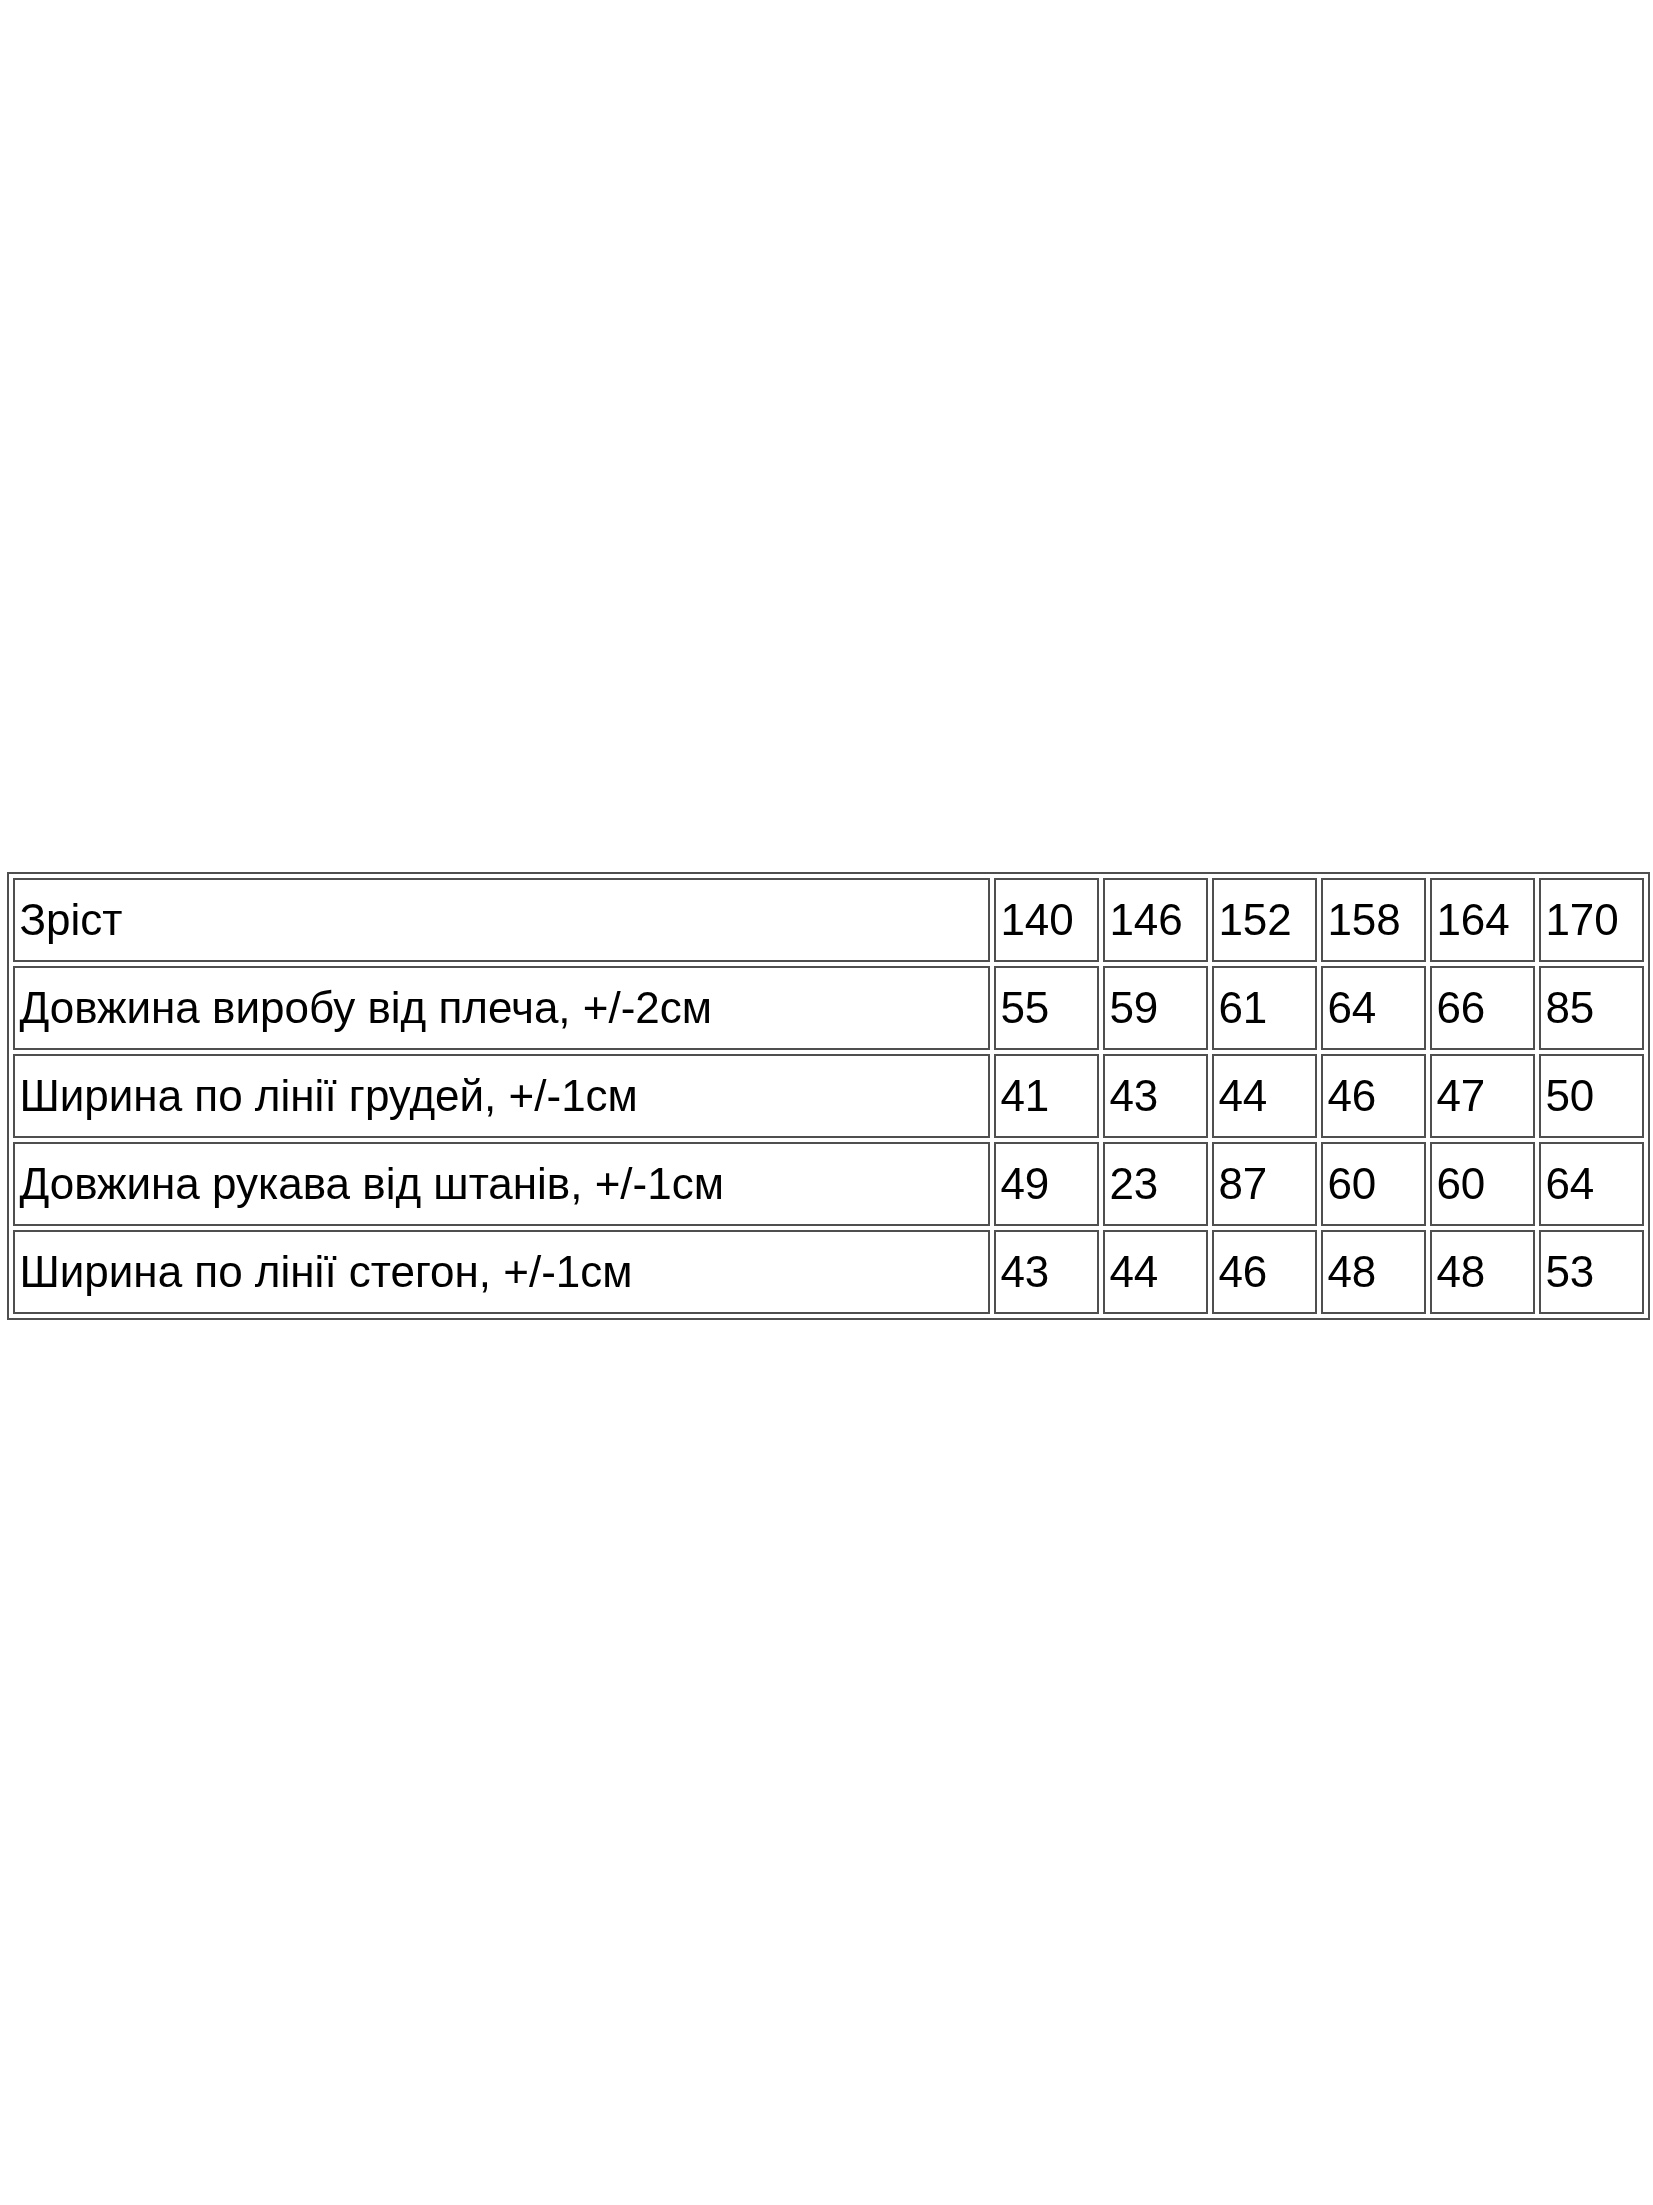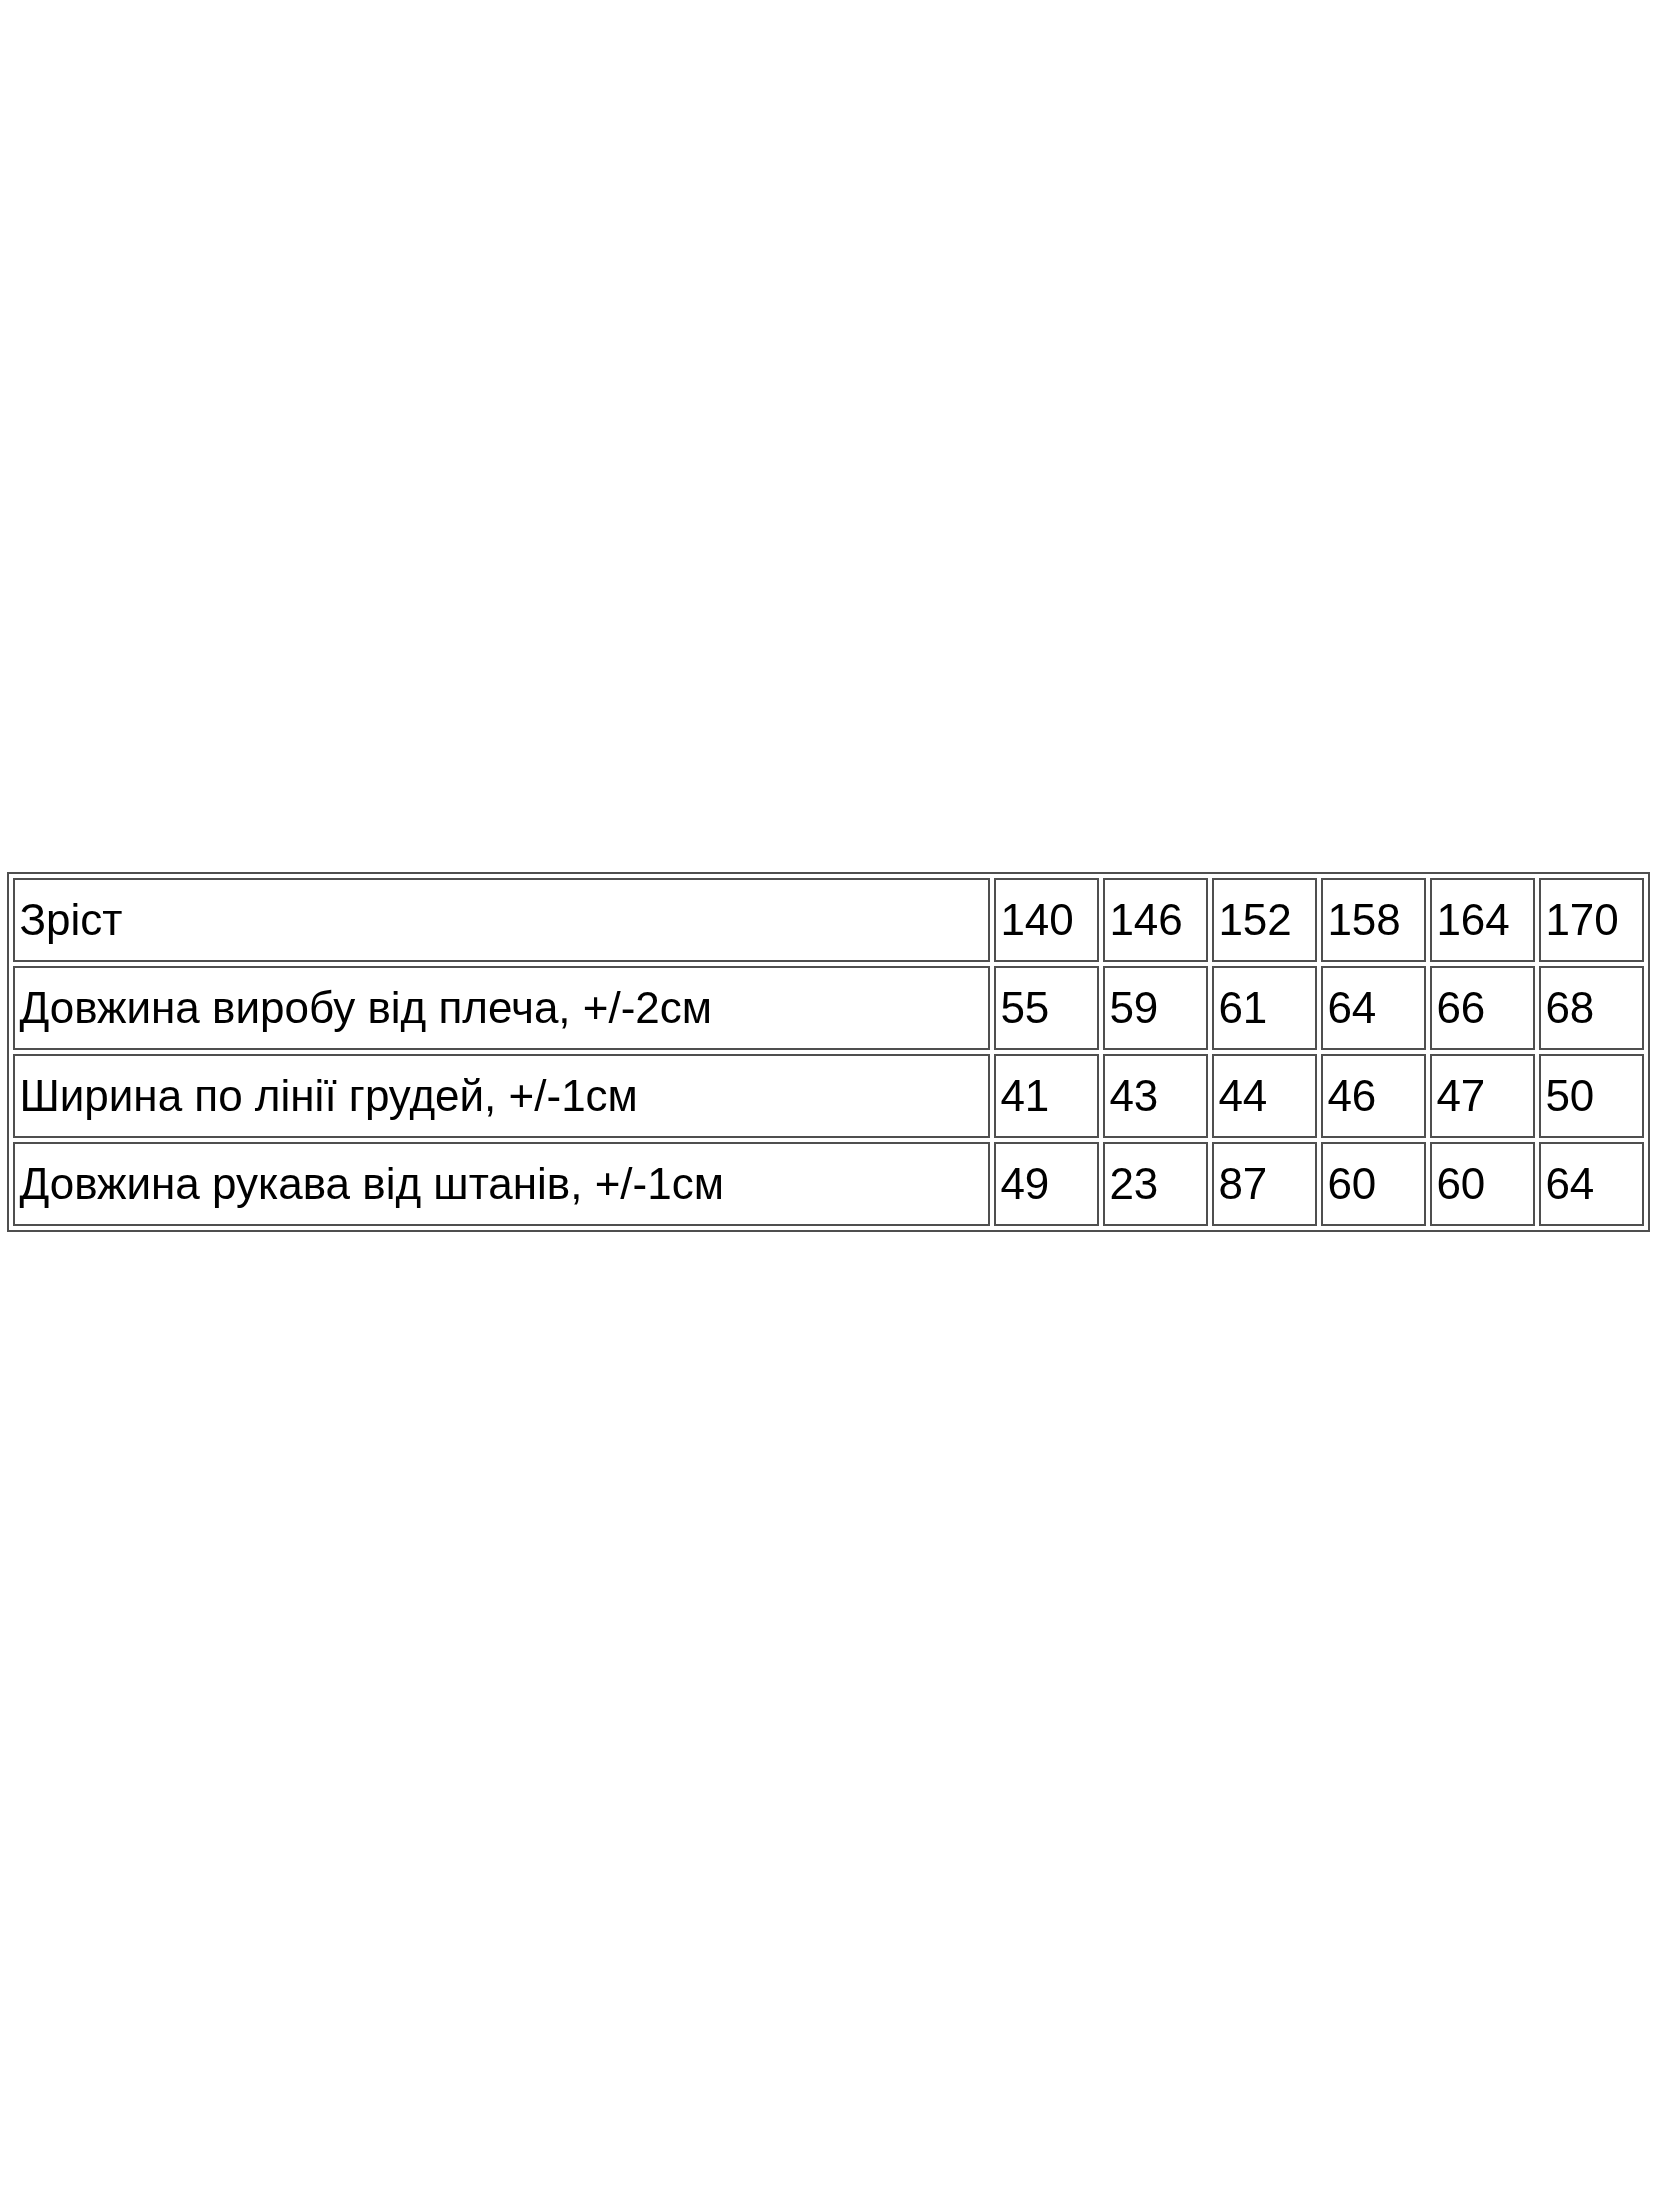--- a/index.html
+++ b/index.html
@@ -64,35 +64,44 @@
       <td>164</td>
       <td>170</td>
     </tr>
     <tr>
       <td>Довжина виробу від плеча, +/-2см</td>
       <td>55</td>
       <td>59</td>
       <td>61</td>
       <td>64</td>
       <td>66</td>
-      <td>68</td>
+      <td>85</td>
     </tr>
     <tr>
       <td>Ширина по лінії грудей, +/-1см</td>
       <td>41</td>
       <td>43</td>
       <td>44</td>
       <td>46</td>
       <td>47</td>
       <td>50</td>
     </tr>
     <tr>
       <td>Довжина рукава від штанів, +/-1см</td>
       <td>49</td>
       <td>23</td>
       <td>87</td>
       <td>60</td>
       <td>60</td>
       <td>64</td>
     </tr>
+    <tr>
+      <td>Ширина по лінії стегон, +/-1см</td>
+      <td>43</td>
+      <td>44</td>
+      <td>46</td>
+      <td>48</td>
+      <td>48</td>
+      <td>53</td>
+    </tr>
   </tbody>
 </table>
 
 
 </body></html>

